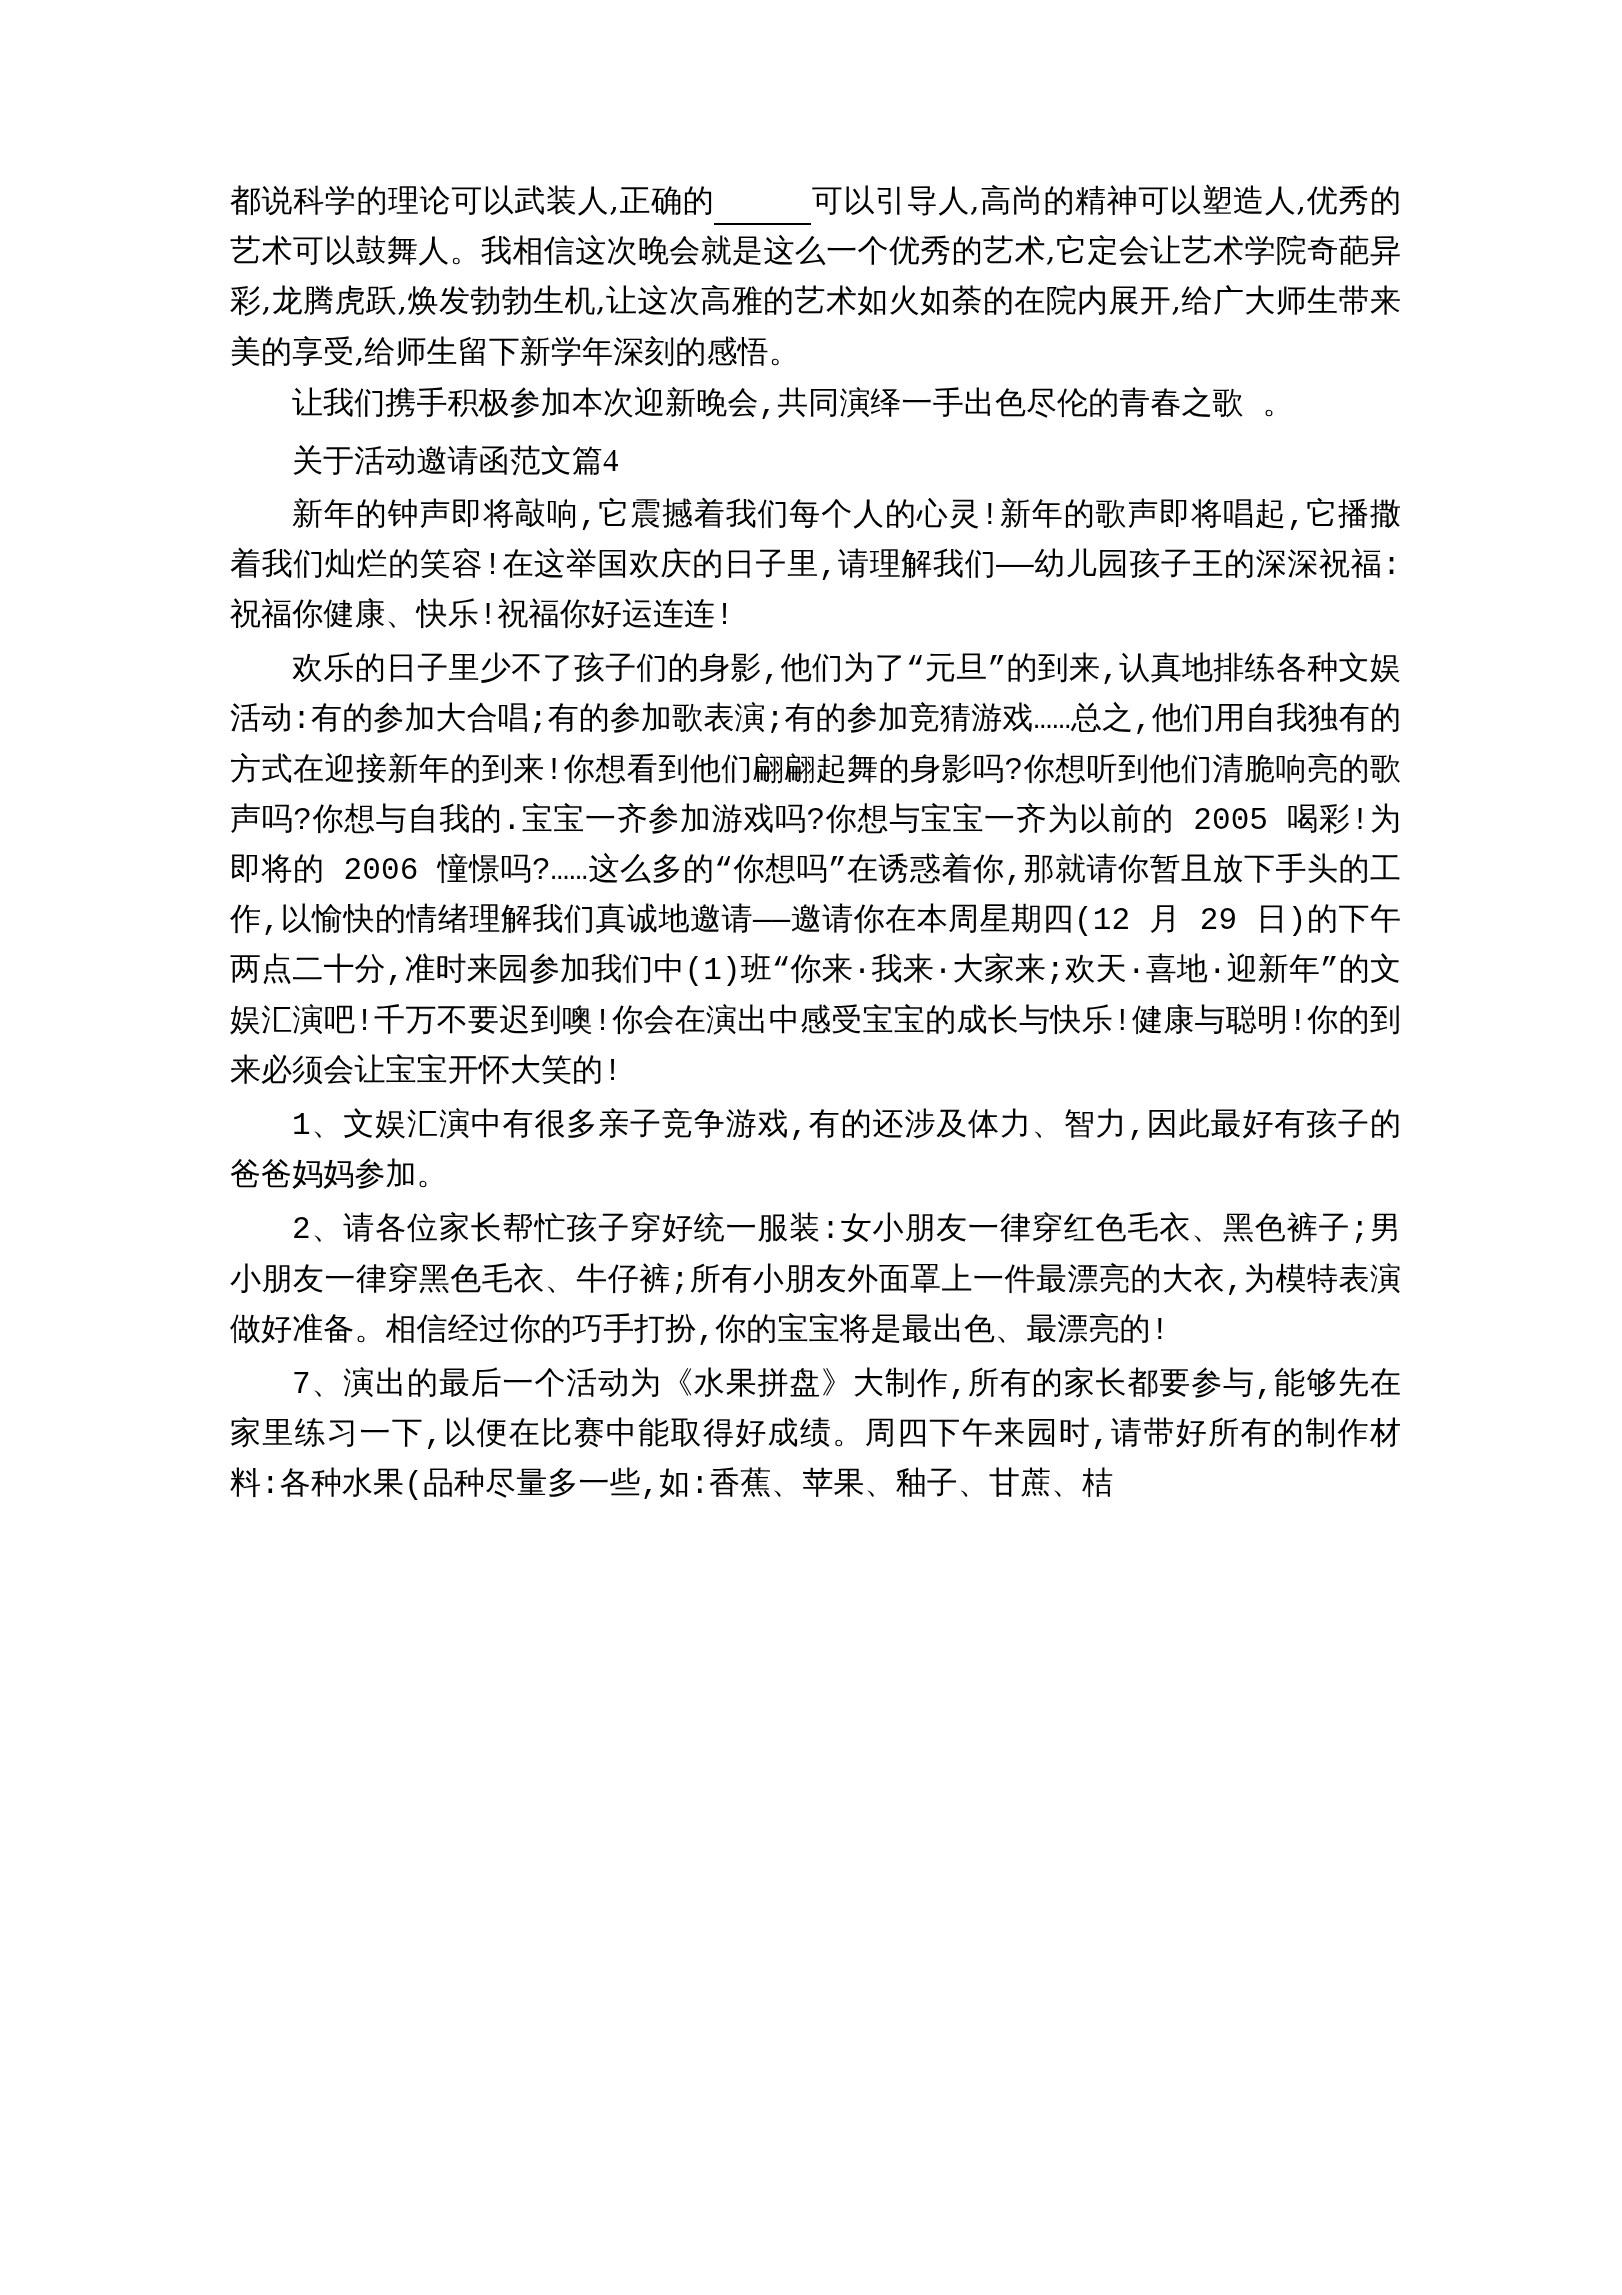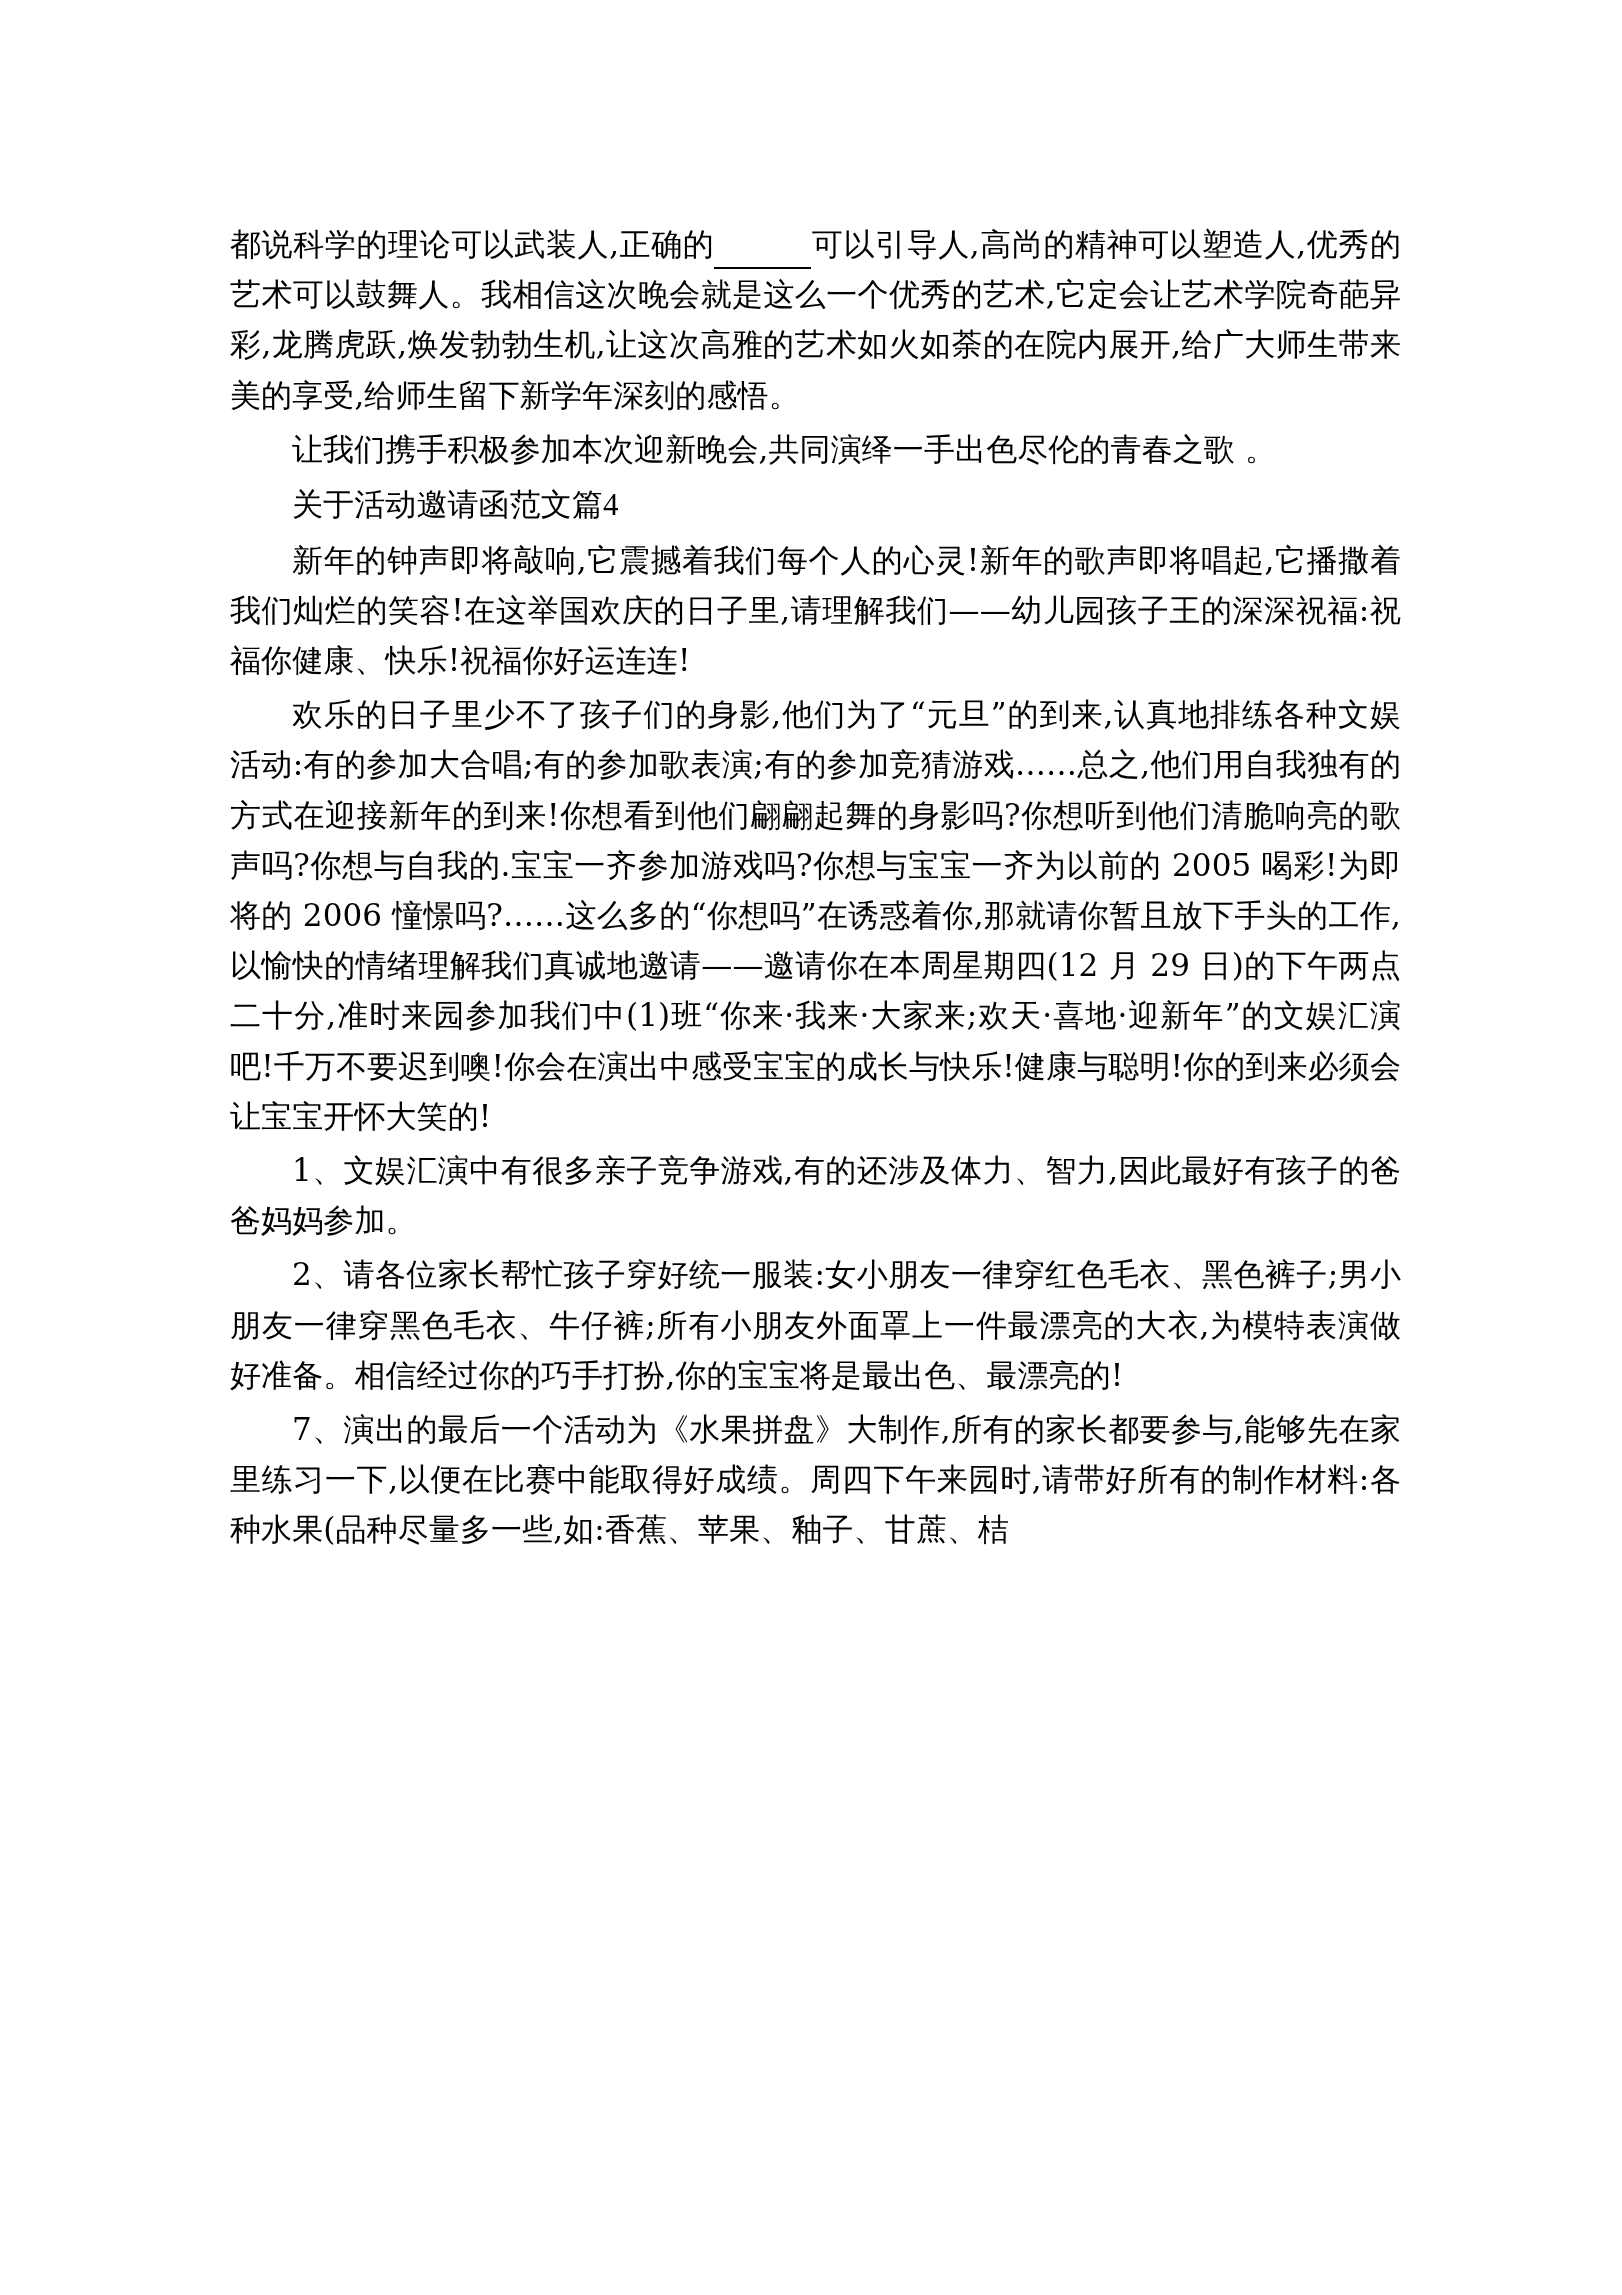--- a/index.html
+++ b/index.html
@@ -15,32 +15,32 @@
     box-sizing: border-box;
     overflow: hidden;
   }
   .content {
     position: absolute;
     left: 230px;
     top: 175px;
     width: 1171px;
     font-family: "DejaVu Serif", "Liberation Serif", serif;
     color: #000000;
-    margin-top: 44px;
   }
   p {
     margin: 0 0 3.9px 0;
     font-size: 31px;
     line-height: 1.62;
     text-align: justify;
     text-justify: inter-ideograph;
     letter-spacing: 0.1px;
   }
   p.indent {
     text-indent: 2em;
+    font-family: Liberation Mono, monospace;
   }
   p.heading {
     text-indent: 2em;
     margin-top: 6.5px;
     margin-bottom: 3.9px;
     font-family: Liberation Serif, serif;
   }
   .blank-line {
     display: inline-block;
     width: 97px;

